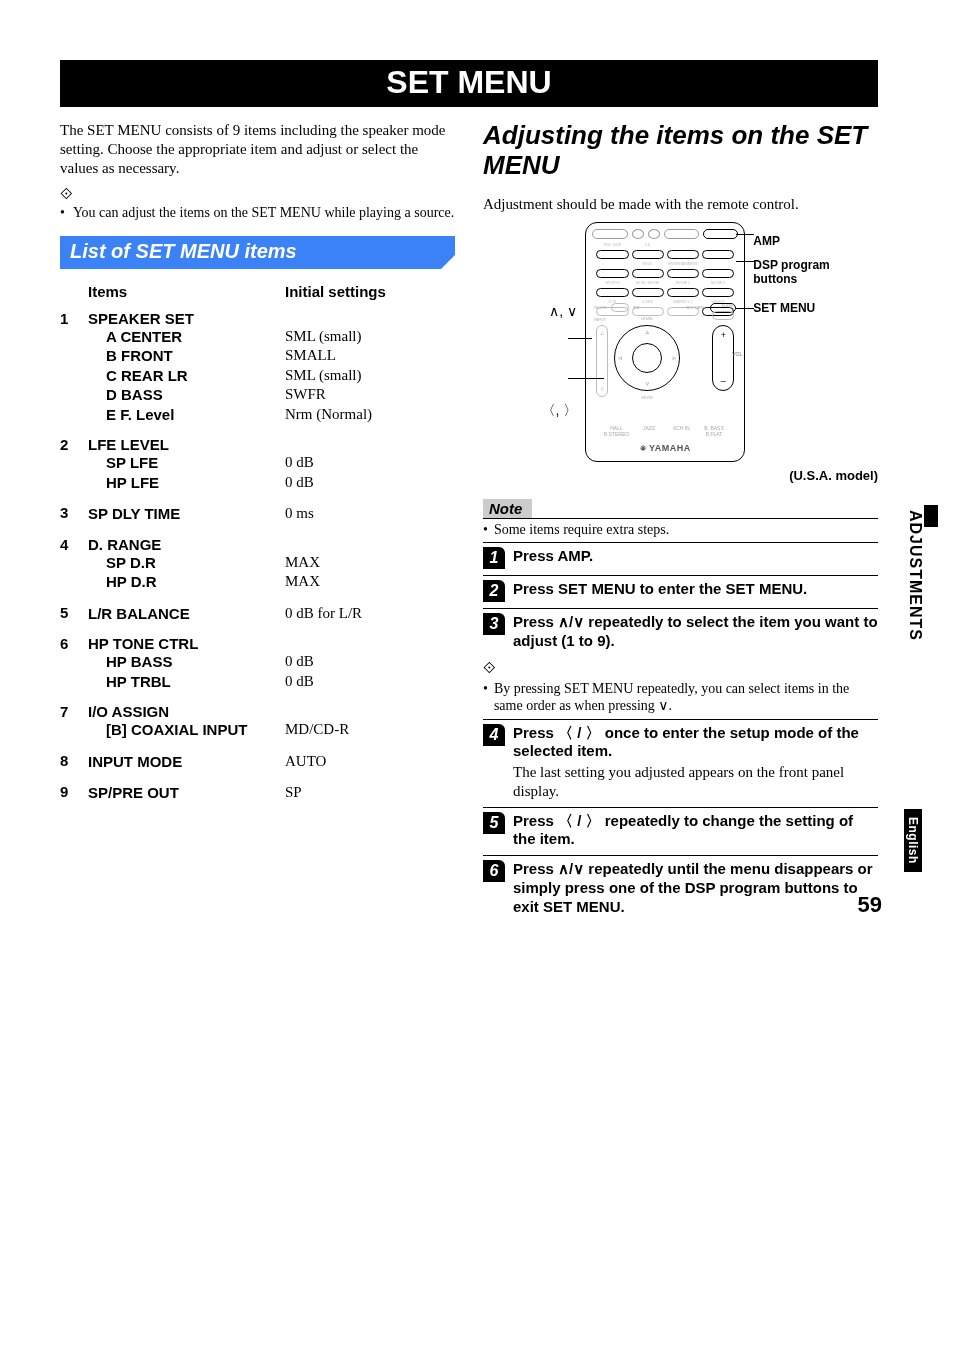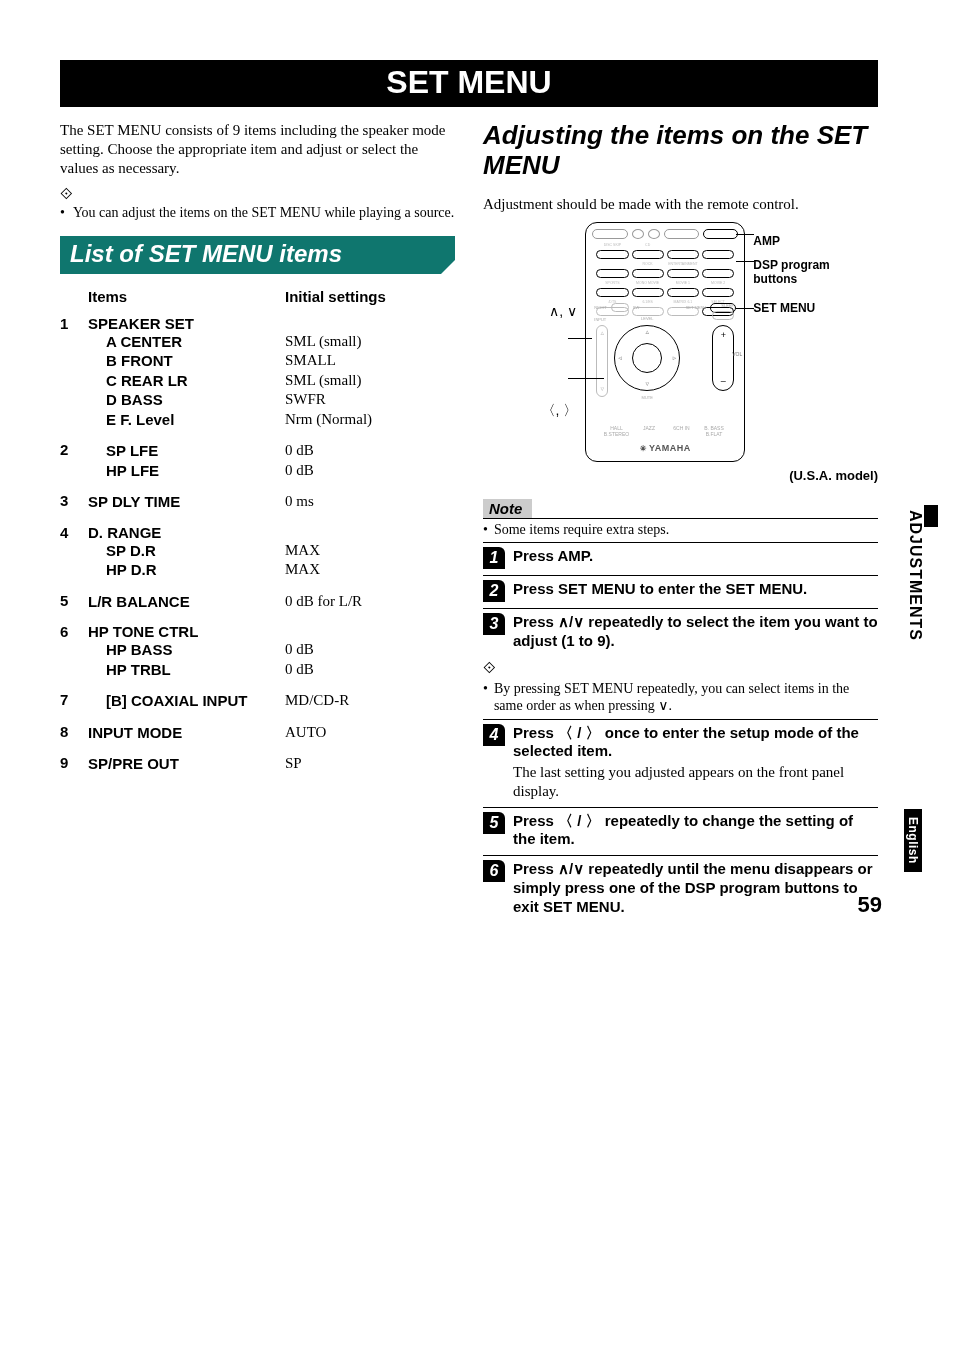--- a/index.html
+++ b/index.html
@@ -22,24 +22,24 @@
 
   .intro { font-size: 15px; line-height: 1.25; margin-bottom: 8px; }
   .hint-icon {
     font-size: 16px; line-height: 1;
     display: inline-block; margin-bottom: 2px;
   }
   .bullet-row { display: flex; gap: 8px; font-size: 14px; line-height: 1.25; margin-bottom: 14px; }
   .bullet-dot { flex: 0 0 auto; }
 
   .section-heading {
-    background: #0f766e; color: #fff;
+    background: #3b82f6; color: #fff;
     font-family: Arial, Helvetica, sans-serif;
     font-style: italic; font-weight: bold;
-    font-size: 24px;
+    font-size: 20px;
     padding: 4px 10px 6px 10px;
     margin-bottom: 14px;
     position: relative;
   }
   .section-heading.notched::after {
     content: "";
     position: absolute; right: 0; bottom: 0;
     width: 0; height: 0;
     border-bottom: 14px solid #fff;
     border-left: 14px solid transparent;
@@ -239,20 +239,21 @@
                 <div class="sub-row">
                   <div class="c-label bold" style="padding-left: 18px;">E F. Level</div>
                   <div class="c-val">Nrm (Normal)</div>
                 </div>
               </div>
             </div>
           </div>
           <div class="item-block">
             <div class="c-num">2</div>
             <div class="c-body">
+              <div class="title-line">LFE LEVEL</div>
               <div class="sub-rows">
                 <div class="sub-row">
                   <div class="c-label bold" style="padding-left: 18px;">SP LFE</div>
                   <div class="c-val">0 dB</div>
                 </div>
                 <div class="sub-row">
                   <div class="c-label bold" style="padding-left: 18px;">HP LFE</div>
                   <div class="c-val">0 dB</div>
                 </div>
               </div>
@@ -304,20 +305,21 @@
                 <div class="sub-row">
                   <div class="c-label bold" style="padding-left: 18px;">HP TRBL</div>
                   <div class="c-val">0 dB</div>
                 </div>
               </div>
             </div>
           </div>
           <div class="item-block">
             <div class="c-num">7</div>
             <div class="c-body">
+              <div class="title-line">I/O ASSIGN</div>
               <div class="sub-rows">
                 <div class="sub-row">
                   <div class="c-label bold" style="padding-left: 18px;">[B] COAXIAL INPUT</div>
                   <div class="c-val">MD/CD-R</div>
                 </div>
               </div>
             </div>
           </div>
           <div class="item-block">
             <div class="c-num">8</div>

